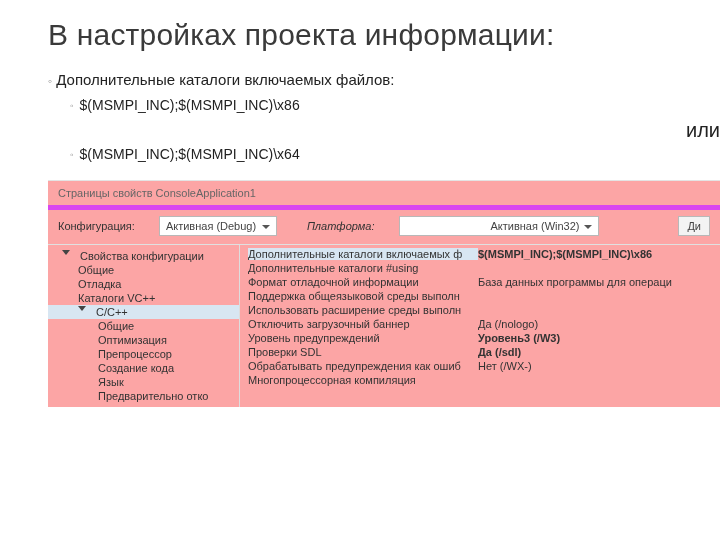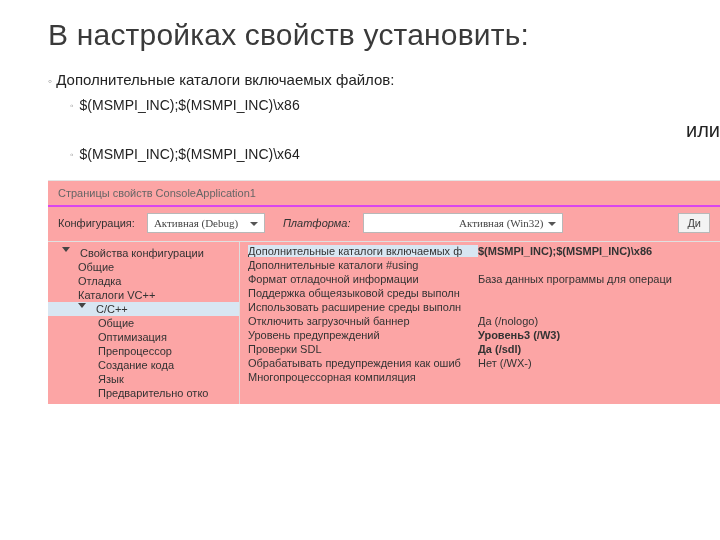--- a/index.html
+++ b/index.html
@@ -7,23 +7,23 @@
   .slide { padding: 18px 0 0 48px; }
   .title { font-size: 30px; font-weight: 300; color: #3a3a3a; line-height: 1.15; margin-bottom: 18px; letter-spacing: 0.2px; }
   .bullets { font-size: 15px; color: #222; }
   .b1 { display: flex; gap: 4px; margin-bottom: 6px; }
   .b1-marker { color: #888; font-size: 12px; line-height: 20px; }
   .b2 { display: flex; gap: 6px; margin-left: 22px; margin-bottom: 4px; font-size: 14px; }
   .b2-marker { color: #888; font-size: 10px; line-height: 18px; }
   .or { margin-left: 32px; margin-bottom: 4px; font-size: 20px; text-align: right; }
   .dialog { margin-top: 16px; border-top: 1px solid #e4e4e4; background: #fca5a5; font-size: 11px; color: #444; }
   .dlg-title { padding: 6px 10px 6px 10px; color: #666; font-size: 11px; }
-  .cfg-row { display: flex; align-items: center; gap: 12px; padding: 6px 10px 8px 10px; border-bottom: 1px solid #e0e0e0; border-top: 2px solid #d946ef; }
+  .cfg-row { display: flex; align-items: center; gap: 24px; padding: 6px 10px 8px 10px; border-bottom: 1px solid #e0e0e0; border-top: 5px solid #d946ef; }
   .cfg-label { font-size: 11px; color: #333; }
-  .cfg-select { height: 20px; border: 1px solid #b8b8b8; background: #fff; padding: 0 18px 0 6px; font-size: 11px; position: relative; display: inline-flex; align-items: center; min-width: 110px; font-family: Liberation Serif, serif; }
+  .cfg-select { height: 20px; border: 1px solid #b8b8b8; background: #fff; padding: 0 18px 0 6px; font-size: 11px; position: relative; display: inline-flex; align-items: center; min-width: 110px; }
   .cfg-select::after { content: ""; position: absolute; right: 6px; top: 8px; border-left: 4px solid transparent; border-right: 4px solid transparent; border-top: 4px solid #555; }
   .btn { height: 20px; border: 1px solid #b8b8b8; background: #f3f3f3; padding: 0 8px; font-size: 11px; display: inline-flex; align-items: center; }
   .body-row { display: flex; }
   .tree { width: 192px; border-right: 1px solid #ddd; padding: 4px 0; }
   .tree-item { padding: 1px 0 1px 14px; font-size: 11px; color: #333; display: flex; align-items: flex-start; gap: 8px; white-space: nowrap; overflow: hidden; }
   .tree-item.l2 { padding-left: 30px; }
   .tree-item.l3 { padding-left: 50px; }
   .tree-item.sel { background: #d8e6f2; }
   .tri { display: inline-block; width: 0; height: 0; }
   .tri.open { border-left: 4px solid transparent; border-right: 4px solid transparent; border-top: 5px solid #444; margin-right: 2px; }
@@ -32,21 +32,21 @@
   .grid-key { width: 230px; color: #333; overflow: hidden; }
   .grid-val { color: #333; overflow: hidden; }
   .grid-row.sel .grid-key { background: #d8e6f2; }
   .grid-row.sel .grid-val { font-weight: 600; }
   .bold { font-weight: 700; }
 </style>
 </head>
 <body>
 
 <div class="slide">
-  <div class="title">В настройках свойств установить:</div>
+  <div class="title">В настройках проекта информации:</div>
   <div class="bullets">
     <div class="b1">
       <span class="b1-marker">◦</span>
       <span>Дополнительные каталоги включаемых файлов:</span>
     </div>
     <div class="b2">
       <span class="b2-marker">◦</span>
       <span>$(MSMPI_INC);$(MSMPI_INC)\x86</span>
     </div>
     <div class="or">или</div>

